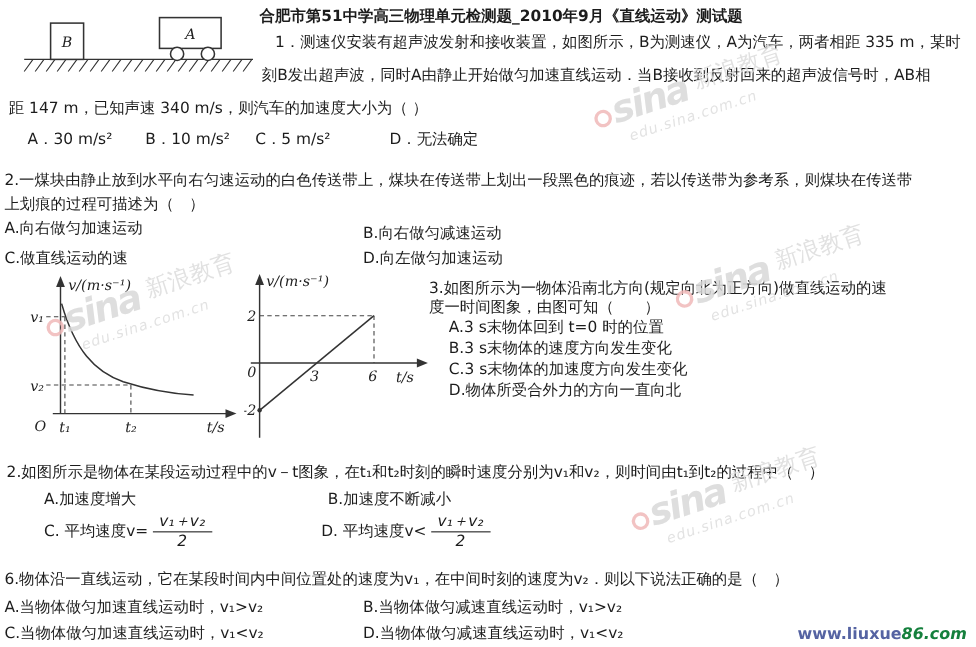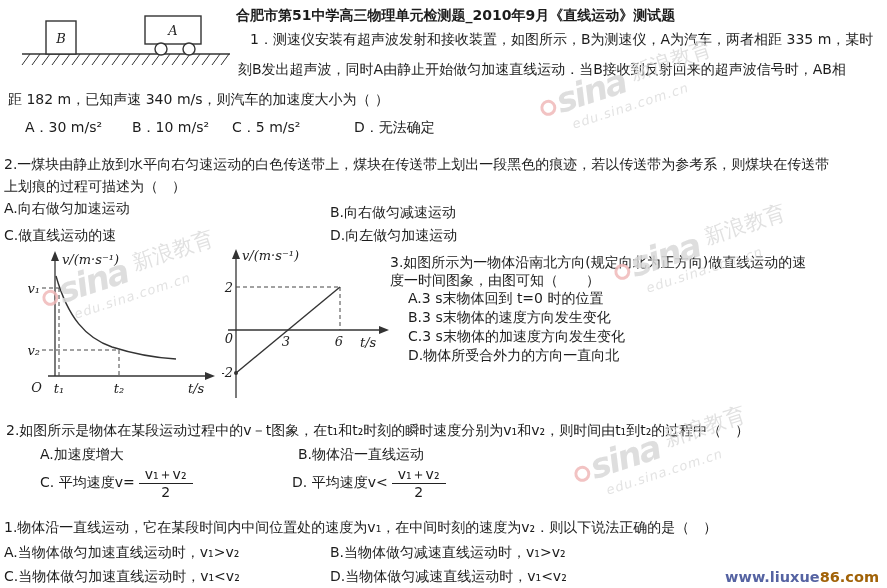--- a/index.html
+++ b/index.html
@@ -17,55 +17,55 @@
     font-family:"DejaVu Serif","Liberation Serif",serif;
     font-size:13px;font-style:italic;fill:#222;
   }
   .axis{stroke:#333;stroke-width:1.3;fill:none;}
   .curve{stroke:#333;stroke-width:1.4;fill:none;}
   .dash{stroke:#444;stroke-width:1;stroke-dasharray:4 3;fill:none;}
   .arrowfill{fill:#333;stroke:none;}
   .shape{fill:#ffffff;stroke:#333;stroke-width:1.4;}
   
   .fracline{position:absolute;white-space:nowrap;}
-  .frac{display:inline-block;vertical-align:middle;text-align:center;margin-left:4px;}
+  .frac{display:inline-block;vertical-align:middle;text-align:center;margin-left:4px;font-style:italic;}
   .frac .num{display:block;border-bottom:1px solid #222;padding:0 6px;line-height:1.2;}
   .frac .den{display:block;line-height:1.2;}
   
   .wm{position:absolute;transform:rotate(-18deg);pointer-events:none;opacity:.85;}
   .wm-top{display:flex;align-items:flex-end;}
   .wm-eye{display:inline-block;width:10px;height:10px;border:3px solid #f0b9b9;border-radius:50%;margin:0 2px 6px 0;}
   .wm-brand{font-size:34px;font-weight:bold;font-style:italic;color:#d9d9d9;letter-spacing:-2px;line-height:1;}
   .wm-cn{font-size:21px;color:#dcdcdc;margin-left:8px;line-height:1;position:relative;top:-10px;}
   .wm-dom{font-size:13px;font-style:italic;color:#dedede;margin:2px 0 0 26px;letter-spacing:1px;}
   
   .footer{position:absolute;right:8px;bottom:3px;text-align:center;line-height:1.05;}
   .footer-site{font-size:21px;font-weight:bold;letter-spacing:3px;color:#cf2b20;}
   .footer-url{font-size:14.5px;font-weight:bold;}
   .url-blue{color:#5563a2;}
-  .url-red{color:#a16207;}
+  .url-red{color:#15803d;font-style:italic;}
 </style>
 </head>
 <body>
 
 <svg style="left:8px;top:6px" width="230" height="66" viewBox="0 0 230 66">
   <path class="axis" d="M14,48 H222"></path>
   <path class="axis" style="stroke-width:1" d="M22,48 l-8,11 M32,48 l-8,11 M42,48 l-8,11 M52,48 l-8,11 M62,48 l-8,11 M72,48 l-8,11 M82,48 l-8,11 M92,48 l-8,11 M102,48 l-8,11 M112,48 l-8,11 M122,48 l-8,11 M132,48 l-8,11 M142,48 l-8,11 M152,48 l-8,11 M162,48 l-8,11 M172,48 l-8,11 M182,48 l-8,11 M192,48 l-8,11 M202,48 l-8,11 M212,48 l-8,11 M221,48 l-8,11"></path>
   <rect class="shape" x="38" y="15" width="30" height="33"></rect>
   <text x="53" y="37" text-anchor="middle">B</text>
   <rect class="shape" x="137" y="10" width="56" height="28"></rect>
   <circle class="shape" cx="153" cy="43" r="6"></circle>
   <circle class="shape" cx="181" cy="43" r="6"></circle>
   <text x="165" y="29" text-anchor="middle">A</text>
 </svg>
 
 <div class="t bold" style="left:236px;top:7px">合肥市第51中学高三物理单元检测题_2010年9月《直线运动》测试题</div>
 <div class="t" style="left:250px;top:31px">1．测速仪安装有超声波发射和接收装置，如图所示，B为测速仪，A为汽车，两者相距 335 m，某时</div>
 <div class="t" style="left:238px;top:61px">刻B发出超声波，同时A由静止开始做匀加速直线运动．当B接收到反射回来的超声波信号时，AB相</div>
-<div class="t" style="left:8px;top:91px">距 182 m，已知声速 340 m/s，则汽车的加速度大小为（ ）</div>
+<div class="t" style="left:8px;top:91px">距 147 m，已知声速 340 m/s，则汽车的加速度大小为（ ）</div>
 <div class="t" style="left:25px;top:119px">A．30 m/s²</div>
 <div class="t" style="left:132px;top:119px">B．10 m/s²</div>
 <div class="t" style="left:232px;top:119px">C．5 m/s²</div>
 <div class="t" style="left:354px;top:119px">D．无法确定</div>
 
 <div class="t" style="left:4px;top:156px">2.一煤块由静止放到水平向右匀速运动的白色传送带上，煤块在传送带上划出一段黑色的痕迹，若以传送带为参考系，则煤块在传送带</div>
 <div class="t" style="left:4px;top:178px">上划痕的过程可描述为（　）</div>
 <div class="t" style="left:4px;top:200px">A.向右做匀加速运动</div>
 <div class="t" style="left:330px;top:204px">B.向右做匀减速运动</div>
 <div class="t" style="left:4px;top:227px">C.做直线运动的速</div>
@@ -106,29 +106,29 @@
 
 <div class="t" style="left:390px;top:254px">3.如图所示为一物体沿南北方向(规定向北为正方向)做直线运动的速</div>
 <div class="t" style="left:390px;top:272px">度一时间图象，由图可知（　　）</div>
 <div class="t" style="left:408px;top:290px">A.3 s末物体回到 t=0 时的位置</div>
 <div class="t" style="left:408px;top:309px">B.3 s末物体的速度方向发生变化</div>
 <div class="t" style="left:408px;top:328px">C.3 s末物体的加速度方向发生变化</div>
 <div class="t" style="left:408px;top:347px">D.物体所受合外力的方向一直向北</div>
 
 <div class="t" style="left:6px;top:422px">2.如图所示是物体在某段运动过程中的v－t图象，在t₁和t₂时刻的瞬时速度分别为v₁和v₂，则时间由t₁到t₂的过程中（　）</div>
 <div class="t" style="left:40px;top:446px">A.加速度增大</div>
-<div class="t" style="left:298px;top:446px">B.物体沿一直线运动</div>
+<div class="t" style="left:298px;top:446px">B.加速度不断减小</div>
 <div class="fracline" style="left:40px;top:466px">
   <span>C. 平均速度v=</span><span class="frac"><span class="num">v₁＋v₂</span><span class="den">2</span></span>
 </div>
 <div class="fracline" style="left:292px;top:466px">
   <span>D. 平均速度v&lt;</span><span class="frac"><span class="num">v₁＋v₂</span><span class="den">2</span></span>
 </div>
 
-<div class="t" style="left:4px;top:519px">1.物体沿一直线运动，它在某段时间内中间位置处的速度为v₁，在中间时刻的速度为v₂．则以下说法正确的是（　）</div>
+<div class="t" style="left:4px;top:519px">6.物体沿一直线运动，它在某段时间内中间位置处的速度为v₁，在中间时刻的速度为v₂．则以下说法正确的是（　）</div>
 <div class="t" style="left:4px;top:544px">A.当物体做匀加速直线运动时，v₁&gt;v₂</div>
 <div class="t" style="left:330px;top:544px">B.当物体做匀减速直线运动时，v₁&gt;v₂</div>
 <div class="t" style="left:4px;top:568px">C.当物体做匀加速直线运动时，v₁&lt;v₂</div>
 <div class="t" style="left:330px;top:568px">D.当物体做匀减速直线运动时，v₁&lt;v₂</div>
 
 <div class="wm" style="left:40px;top:252px">
   <div class="wm-top">
     <span class="wm-eye"></span>
     <span class="wm-brand">sina</span>
     <span class="wm-cn">新浪教育</span>

